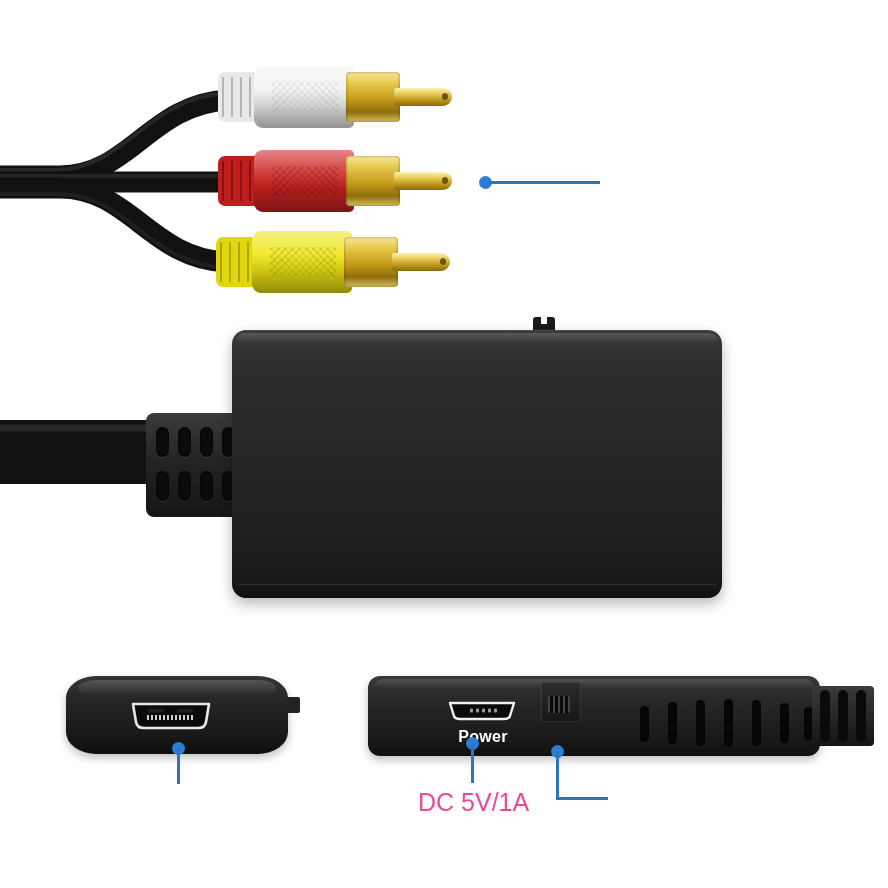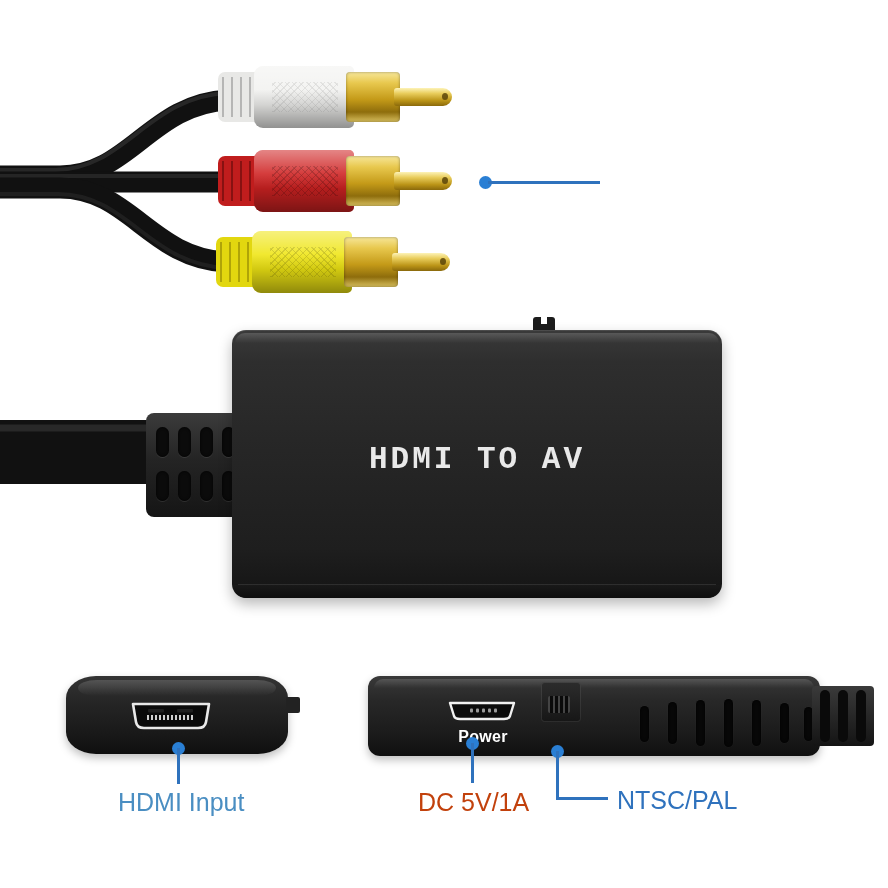--- a/index.html
+++ b/index.html
@@ -341,21 +341,20 @@
     <div class="slot" style="left:10px; top:58px;"></div>
     <div class="slot" style="left:32px; top:58px;"></div>
     <div class="slot" style="left:54px; top:58px;"></div>
     <div class="slot" style="left:76px; top:58px;"></div>
   </div>
 
   <div id="top-switch-tab"></div>
 
   <div id="converter-body">
     <div class="top-bevel"></div>
-    <div id="body-label">HDMI TO AV</div>
     <div class="bottom-seam"></div>
     <div class="bottom-lip"></div>
   </div>
 
   <div id="hdmi-end">
     <div class="gloss"></div>
     <svg id="hdmi-port" viewBox="0 0 86 28" aria-hidden="true">
       <path d="M5 2 H81 L78 20 Q77 26 70 26 H16 Q9 26 8 20 Z" fill="#0a0a0a" stroke="#e8e8e8" stroke-width="2.6" stroke-linejoin="round"></path>
       <rect x="20" y="7" width="16" height="3.4" rx="1" fill="#1f1f1f"></rect>
       <rect x="49" y="7" width="16" height="3.4" rx="1" fill="#1f1f1f"></rect>
@@ -410,24 +409,22 @@
     <div class="rib" style="left:8px;"></div>
     <div class="rib" style="left:26px;"></div>
     <div class="rib" style="left:44px;"></div>
   </div>
 
   <div class="callout-dot" style="left:479px; top:176px; background:#2a7fd4;"></div>
   <div class="lead-h" style="left:488px; top:181px; width:112px; background:#2f72bd;"></div>
 
   <div class="callout-dot" style="left:172px; top:742px; background:#2a7fd4;"></div>
   <div class="lead-v" style="left:177px; top:748px; height:36px; background:#2f72bd;"></div>
-  <div class="callout-text" style="left:118px; top:788px; color:#4a8ec2; font-size:25px;">HDMI Input</div>
 
   <div class="callout-dot" style="left:466px; top:737px; background:#2a7fd4;"></div>
   <div class="lead-v" style="left:471px; top:743px; height:40px; background:#2f72bd;"></div>
-  <div class="callout-text" style="left:418px; top:788px; color:#c2410c; font-size:25px;">DC 5V/1A</div>
+  <div class="callout-text" style="left:418px; top:788px; color:#ec4899; font-size:25px;">DC 5V/1A</div>
 
   <div class="callout-dot" style="left:551px; top:745px; background:#2a7fd4;"></div>
   <div class="lead-v" style="left:556px; top:751px; height:49px; background:#2f72bd;"></div>
   <div class="lead-h" style="left:556px; top:797px; width:52px; background:#2f72bd;"></div>
-  <div class="callout-text" style="left:617px; top:786px; color:#2f72bd; font-size:25px;">NTSC/PAL</div>
 
 </div>
 
 </body></html>

